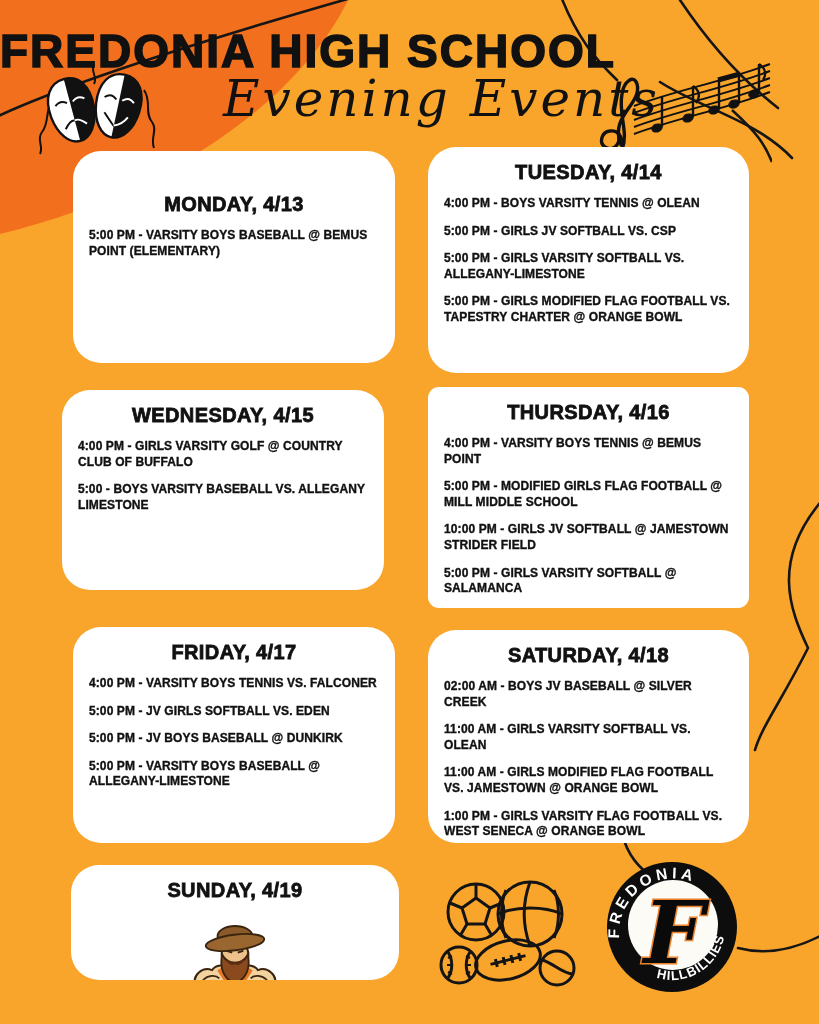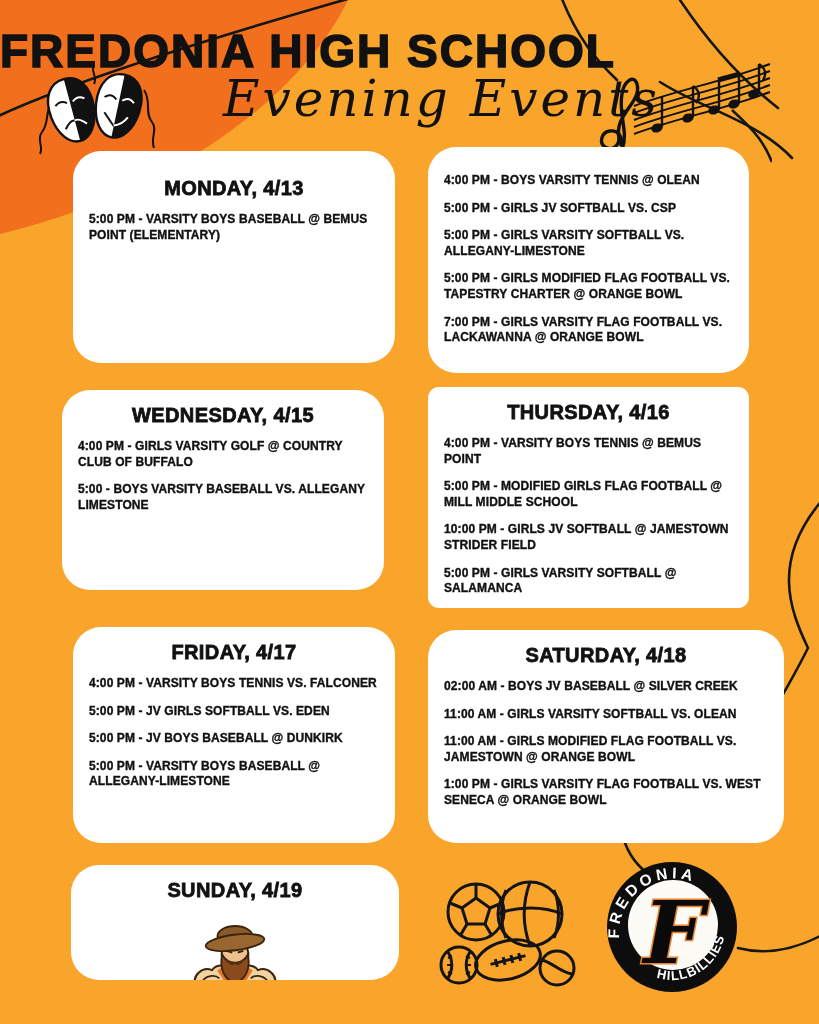--- a/index.html
+++ b/index.html
@@ -32,21 +32,21 @@
   .music-wrap{position:absolute;left:582px;top:48px;z-index:3;}
 
   .card{
     position:absolute;background:var(--card);border-radius:28px;z-index:5;
     padding:14px 16px 0 16px;color:var(--text);overflow:hidden;
   }
   .card-title{
     text-align:center;font-size:20px;font-weight:bold;letter-spacing:.4px;
     -webkit-text-stroke:.8px var(--text);margin-bottom:12px;
   }
-  .card.monday{padding-top:26px;}
+  .card.monday{padding-top:42px;}
   .event-line{
     font-size:12px;font-weight:bold;line-height:1.3;letter-spacing:.1px;
     -webkit-text-stroke:.35px var(--text);margin:12px 0 12px 0;
   }
   .mascot-wrap{display:flex;justify-content:center;margin-top:2px;}
 
   .balls-wrap{position:absolute;left:438px;top:876px;z-index:5;}
   .logo-wrap{position:absolute;left:606px;top:861px;z-index:6;}
 </style>
 </head>
@@ -135,26 +135,26 @@
   </div>
 
   <div class="card monday" style="left:73px;top:151px;width:322px;height:212px;">
     <div class="card-title">MONDAY, 4/13</div>
     <div class="card-events">
         <p class="event-line">5:00 PM - VARSITY BOYS BASEBALL @ BEMUS POINT (ELEMENTARY)</p>
       </div>
   </div>
 
   <div class="card" style="left:428px;top:147px;width:321px;height:226px;">
+    <div class="card-title">TUESDAY, 4/14</div>
     <div class="card-events">
         <p class="event-line">4:00 PM - BOYS VARSITY TENNIS @ OLEAN</p>
         <p class="event-line">5:00 PM - GIRLS JV SOFTBALL VS. CSP</p>
         <p class="event-line">5:00 PM - GIRLS VARSITY SOFTBALL VS. ALLEGANY-LIMESTONE</p>
         <p class="event-line">5:00 PM - GIRLS MODIFIED FLAG FOOTBALL VS. TAPESTRY CHARTER @ ORANGE BOWL</p>
-        <p class="event-line">7:00 PM - GIRLS VARSITY FLAG FOOTBALL VS. LACKAWANNA @ ORANGE BOWL</p>
       </div>
   </div>
 
   <div class="card" style="left:62px;top:390px;width:322px;height:200px;">
     <div class="card-title">WEDNESDAY, 4/15</div>
     <div class="card-events">
         <p class="event-line">4:00 PM - GIRLS VARSITY GOLF @ COUNTRY CLUB OF BUFFALO</p>
         <p class="event-line">5:00 - BOYS VARSITY BASEBALL VS. ALLEGANY LIMESTONE</p>
       </div>
   </div>
@@ -172,21 +172,21 @@
   <div class="card" style="left:73px;top:627px;width:322px;height:216px;">
     <div class="card-title">FRIDAY, 4/17</div>
     <div class="card-events">
         <p class="event-line">4:00 PM - VARSITY BOYS TENNIS VS. FALCONER</p>
         <p class="event-line">5:00 PM - JV GIRLS SOFTBALL VS. EDEN</p>
         <p class="event-line">5:00 PM - JV BOYS BASEBALL @ DUNKIRK</p>
         <p class="event-line">5:00 PM - VARSITY BOYS BASEBALL @ ALLEGANY-LIMESTONE</p>
       </div>
   </div>
 
-  <div class="card" style="left:428px;top:630px;width:356px;height:213px;">
+  <div class="card" style="left:428px;top:630px;width:321px;height:213px;">
     <div class="card-title">SATURDAY, 4/18</div>
     <div class="card-events">
         <p class="event-line">02:00 AM - BOYS JV BASEBALL @ SILVER CREEK</p>
         <p class="event-line">11:00 AM - GIRLS VARSITY SOFTBALL VS. OLEAN</p>
         <p class="event-line">11:00 AM - GIRLS MODIFIED FLAG FOOTBALL VS. JAMESTOWN @ ORANGE BOWL</p>
         <p class="event-line">1:00 PM - GIRLS VARSITY FLAG FOOTBALL VS. WEST SENECA @ ORANGE BOWL</p>
       </div>
   </div>
 
   <div class="card" style="left:71px;top:865px;width:328px;height:115px;">

